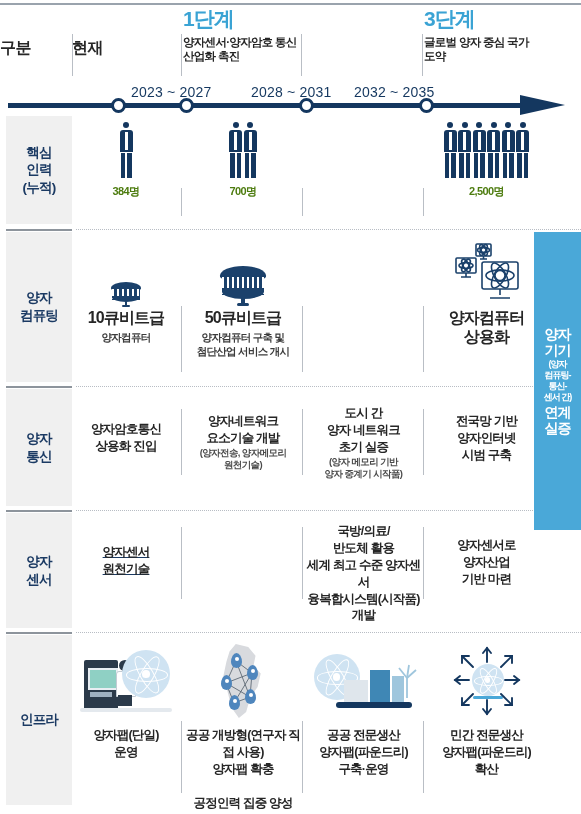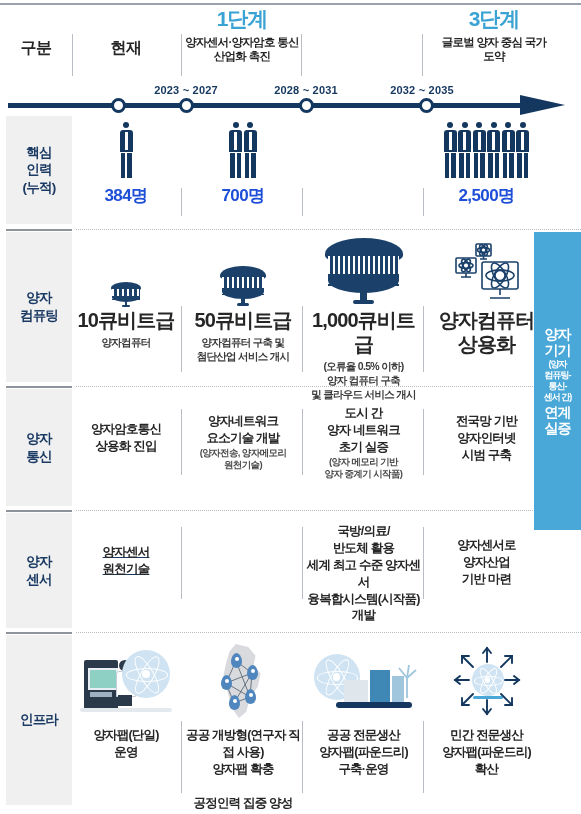--- a/index.html
+++ b/index.html
@@ -10,40 +10,40 @@
     color:#1b3a63;
     overflow:hidden;
   }
   .sheet{position:relative;width:581px;height:814px;box-sizing:border-box;}
 
   
   .top-rule{position:absolute;left:0;top:3px;width:581px;height:2px;background:#9aa3ad;}
 
   
   .header{position:absolute;left:0;top:8px;width:581px;height:80px;}
-  .hd-cell{position:absolute;top:0;text-align:center;}
+  .hd-cell{position:absolute;top:0;text-align:left;}
   .hd-gubun{left:0;width:72px;top:30px;font-size:16px;font-weight:bold;color:#262626;letter-spacing:-0.5px;}
   .hd-now{left:72px;width:108px;top:30px;font-size:16px;font-weight:bold;color:#262626;letter-spacing:-0.5px;}
   .hd-stage{width:118px;}
   .hd-s1{left:183px;}
   .hd-s2{left:303px;}
   .hd-s3{left:424px;width:140px;}
   .stage-title{font-size:21px;font-weight:bold;color:#3aa3d4;line-height:1.05;letter-spacing:-1px;}
   .stage-sub{margin-top:5px;font-size:11.5px;font-weight:bold;color:#262626;line-height:1.25;letter-spacing:-0.7px;white-space:pre-line;}
   .hd-div{position:absolute;top:26px;width:1px;height:42px;background:#b9bec5;}
 
   
   .tl{position:absolute;left:0;top:88px;width:581px;height:28px;}
   .tl-line{position:absolute;left:8px;top:15px;width:520px;height:5px;background:#14375f;}
   .tl-arrow{position:absolute;left:520px;top:7px;width:0;height:0;
     border-top:10px solid transparent;border-bottom:10px solid transparent;border-left:45px solid #14375f;}
   .tl-dot{position:absolute;top:10px;width:15px;height:15px;border-radius:50%;
     background:#ffffff;border:3.5px solid #14375f;box-sizing:border-box;}
-  .tl-range{position:absolute;top:-4px;width:110px;text-align:center;
-    font-size:11px;font-weight:bold;color:#14375f;letter-spacing:0.2px;}
+  .tl-range{position:absolute;top:-4px;width:110px;
+    font-size:14px;font-weight:normal;color:#14375f;letter-spacing:0.2px;}
 
   
   .row{position:absolute;left:0;width:581px;box-sizing:border-box;}
   .row-label{position:absolute;left:6px;top:0;width:66px;height:100%;
     background:#f0f0f0;display:flex;align-items:center;justify-content:center;
     text-align:center;font-size:13.5px;font-weight:bold;color:#1b3a63;line-height:1.3;letter-spacing:-0.8px;white-space:pre-line;}
   .row-body{position:absolute;left:72px;top:0;width:509px;height:100%;}
   .sep-left{position:absolute;left:6px;width:66px;height:2px;background:#8d949c;}
   .sep-right{position:absolute;left:76px;width:505px;height:0;border-top:1.5px dotted #b8bdc4;}
 
@@ -55,34 +55,34 @@
   .cell-div{position:absolute;width:1px;background:#b9bec5;}
 
   
   .people{display:flex;align-items:flex-end;justify-content:center;gap:1.5px;height:62px;}
   .person{width:13px;height:56px;position:relative;}
   .person .head{position:absolute;left:3.5px;top:0;width:6px;height:6px;border-radius:50%;background:#14375f;}
   .person .body{position:absolute;left:0;top:8px;width:13px;height:22px;background:#14375f;border-radius:3px 3px 0 0;}
   .person .legL{position:absolute;left:1px;top:31px;width:4.5px;height:25px;background:#14375f;}
   .person .legR{position:absolute;left:7.5px;top:31px;width:4.5px;height:25px;background:#14375f;}
   .person .arm{position:absolute;left:5px;top:10px;width:3px;height:18px;background:#ffffff;}
-  .pnum{margin-top:6px;font-size:17px;font-weight:bold;color:#1d4ed8;letter-spacing:-0.6px;}
+  .pnum{margin-top:6px;font-size:11px;font-weight:bold;color:#4d7c0f;letter-spacing:-0.6px;}
 
   
   .qc-ic{display:flex;align-items:flex-end;justify-content:center;}
   .chand{position:relative;}
   .chand .top{position:absolute;left:0;top:0;width:100%;height:38%;background:#1b416b;border-radius:50%/60% 60% 35% 35%;}
   .chand .mid{position:absolute;left:4%;top:22%;width:92%;height:46%;background:#1b416b;}
   .chand .bars{position:absolute;left:4%;top:26%;width:92%;height:40%;
     background:repeating-linear-gradient(90deg,#ffffff 0 2px,transparent 2px 5px);}
   .chand .bot{position:absolute;left:4%;top:52%;width:92%;height:26%;background:#1b416b;border-radius:50%/0 0 70% 70%;}
   .chand .stem{position:absolute;left:46%;top:74%;width:8%;height:16%;background:#1b416b;}
   .chand .foot{position:absolute;left:36%;top:88%;width:28%;height:7%;background:#1b416b;border-radius:2px;}
 
-  .big{font-size:20px;font-weight:bold;color:#262626;letter-spacing:-0.9px;line-height:1.2;white-space:pre-line;}
+  .big{font-size:16px;font-weight:bold;color:#262626;letter-spacing:-0.9px;line-height:1.2;white-space:pre-line;}
   .sm{margin-top:3px;font-size:10.5px;font-weight:bold;color:#3b3b3b;letter-spacing:-0.7px;line-height:1.35;white-space:pre-line;}
   .mid-txt{font-size:12.5px;font-weight:bold;color:#262626;letter-spacing:-0.8px;line-height:1.35;white-space:pre-line;}
   .mid-sub{font-size:9.5px;font-weight:bold;color:#4a4a4a;letter-spacing:-0.6px;line-height:1.3;white-space:pre-line;}
 
   
   .band{position:absolute;left:534px;top:232px;width:47px;height:298px;background:#4aa8d8;}
   .band-inner{position:absolute;left:0;top:0;width:100%;height:100%;
     display:flex;flex-direction:column;align-items:center;justify-content:center;}
   .band-b{font-size:14px;font-weight:bold;color:#ffffff;line-height:1.15;letter-spacing:-1px;text-align:center;white-space:pre-line;}
   .band-s{font-size:9px;font-weight:bold;color:#ffffff;line-height:1.2;letter-spacing:-1px;text-align:center;margin:1px 0;white-space:pre-line;}
@@ -139,21 +139,21 @@
 도약</div>
     </div>
   </div>
 
   <div class="tl">
     <div class="tl-line"></div>
     <div class="tl-arrow"></div>
 
     <div class="tl-range" style="left:131px;">2023 ~ 2027</div>
     <div class="tl-range" style="left:251px;">2028 ~ 2031</div>
-    <div class="tl-range" style="left:367px;">2032 ~ 2035</div>
+    <div class="tl-range" style="left:354px;">2032 ~ 2035</div>
 
     <div class="tl-dot" style="left:111px;"></div>
     <div class="tl-dot" style="left:179px;"></div>
     <div class="tl-dot" style="left:299px;"></div>
     <div class="tl-dot" style="left:419px;"></div>
   </div>
 
   <div class="row" style="top:116px;height:108px;">
     <div class="row-label">핵심
 인력
@@ -280,36 +280,20 @@
               <i class="bot"></i>
               <i class="stem"></i>
               <i class="foot"></i>
             </div>
         </div>
         <div class="big">50큐비트급</div>
         <div class="sm">양자컴퓨터 구축 및
 첨단산업 서비스 개시</div>
       </div>
 
-      <div class="cell c2">
-        <div class="qc-ic" style="height:76px;">
-          <div class="chand" style="width:78px;height:70px;">
-              <i class="top"></i>
-              <i class="mid"></i>
-              <i class="bars"></i>
-              <i class="bot"></i>
-              <i class="stem"></i>
-              <i class="foot"></i>
-            </div>
-        </div>
-        <div class="big">1,000큐비트급</div>
-        <div class="sm">(오류율 0.5% 이하)
-양자 컴퓨터 구축
-및 클라우드 서비스 개시</div>
-      </div>
 
       <div class="cell c3">
         <div class="qc-ic" style="height:76px;">
           <svg width="78" height="66" viewBox="0 0 78 66">
             <g fill="none" stroke="#1b416b" stroke-width="1.6">
               <rect x="28" y="2" width="15" height="12" rx="1"></rect>
               <circle cx="35.5" cy="8" r="3.2"></circle>
               <ellipse cx="35.5" cy="8" rx="6" ry="2.4"></ellipse>
               <ellipse cx="35.5" cy="8" rx="6" ry="2.4" transform="rotate(60 35.5 8)"></ellipse>
               <ellipse cx="35.5" cy="8" rx="6" ry="2.4" transform="rotate(-60 35.5 8)"></ellipse>

